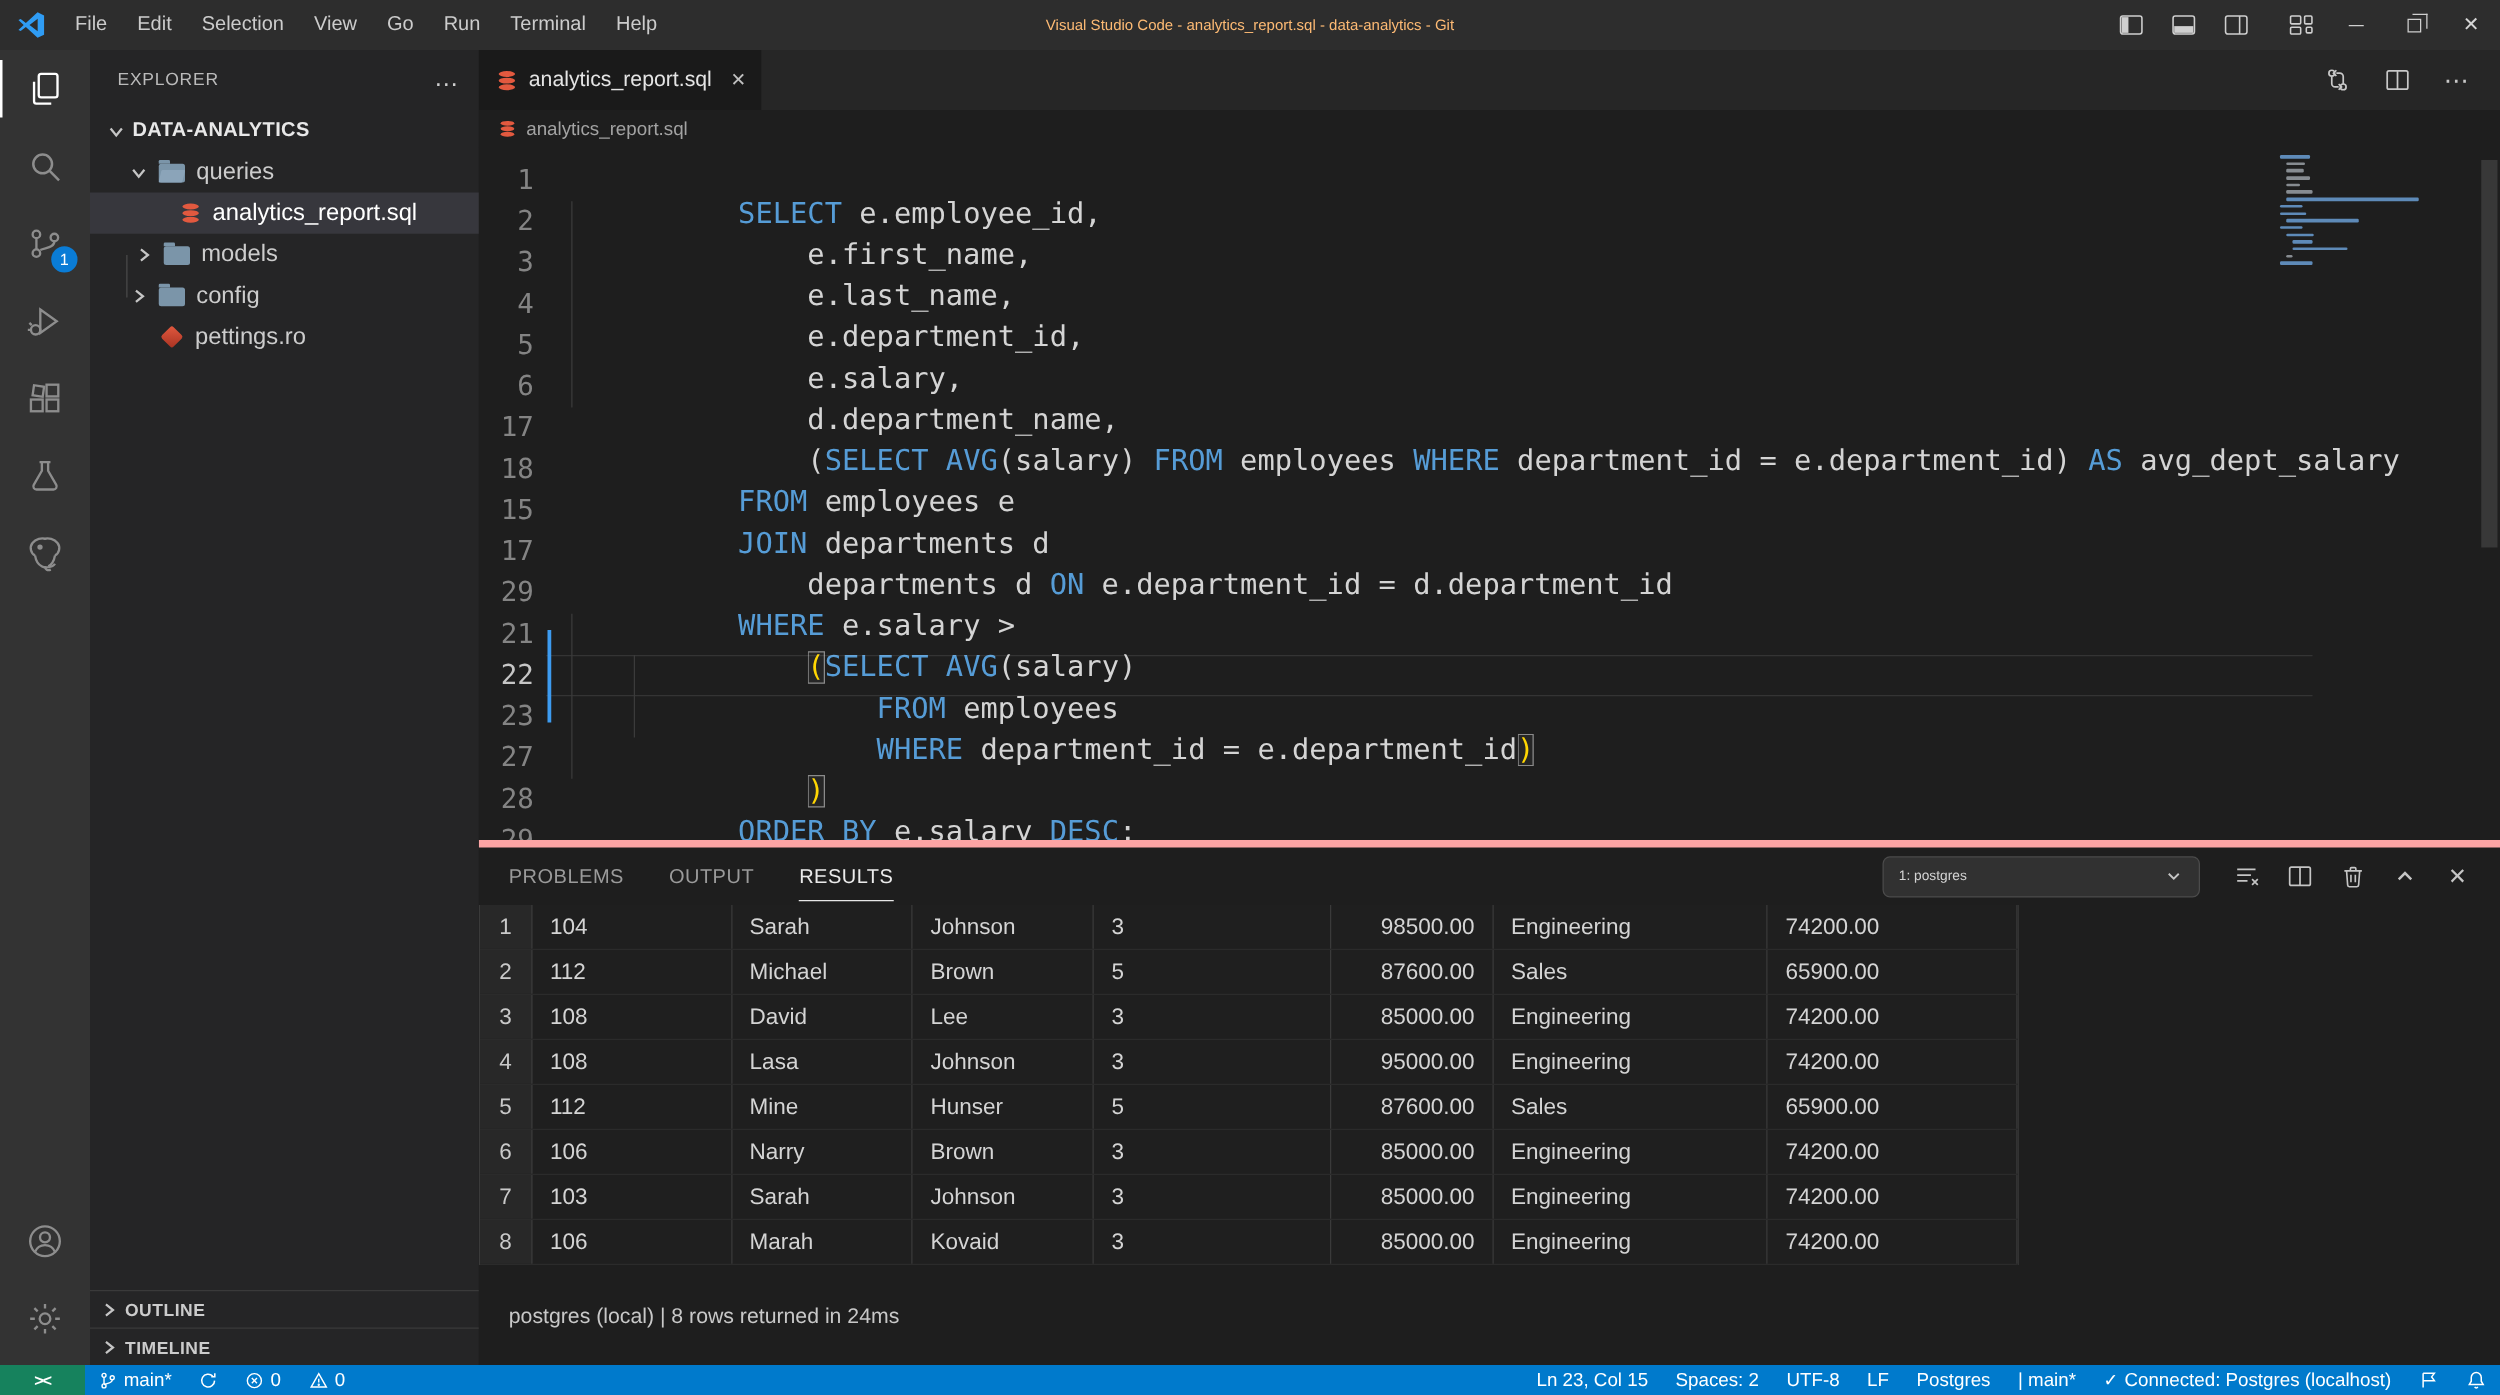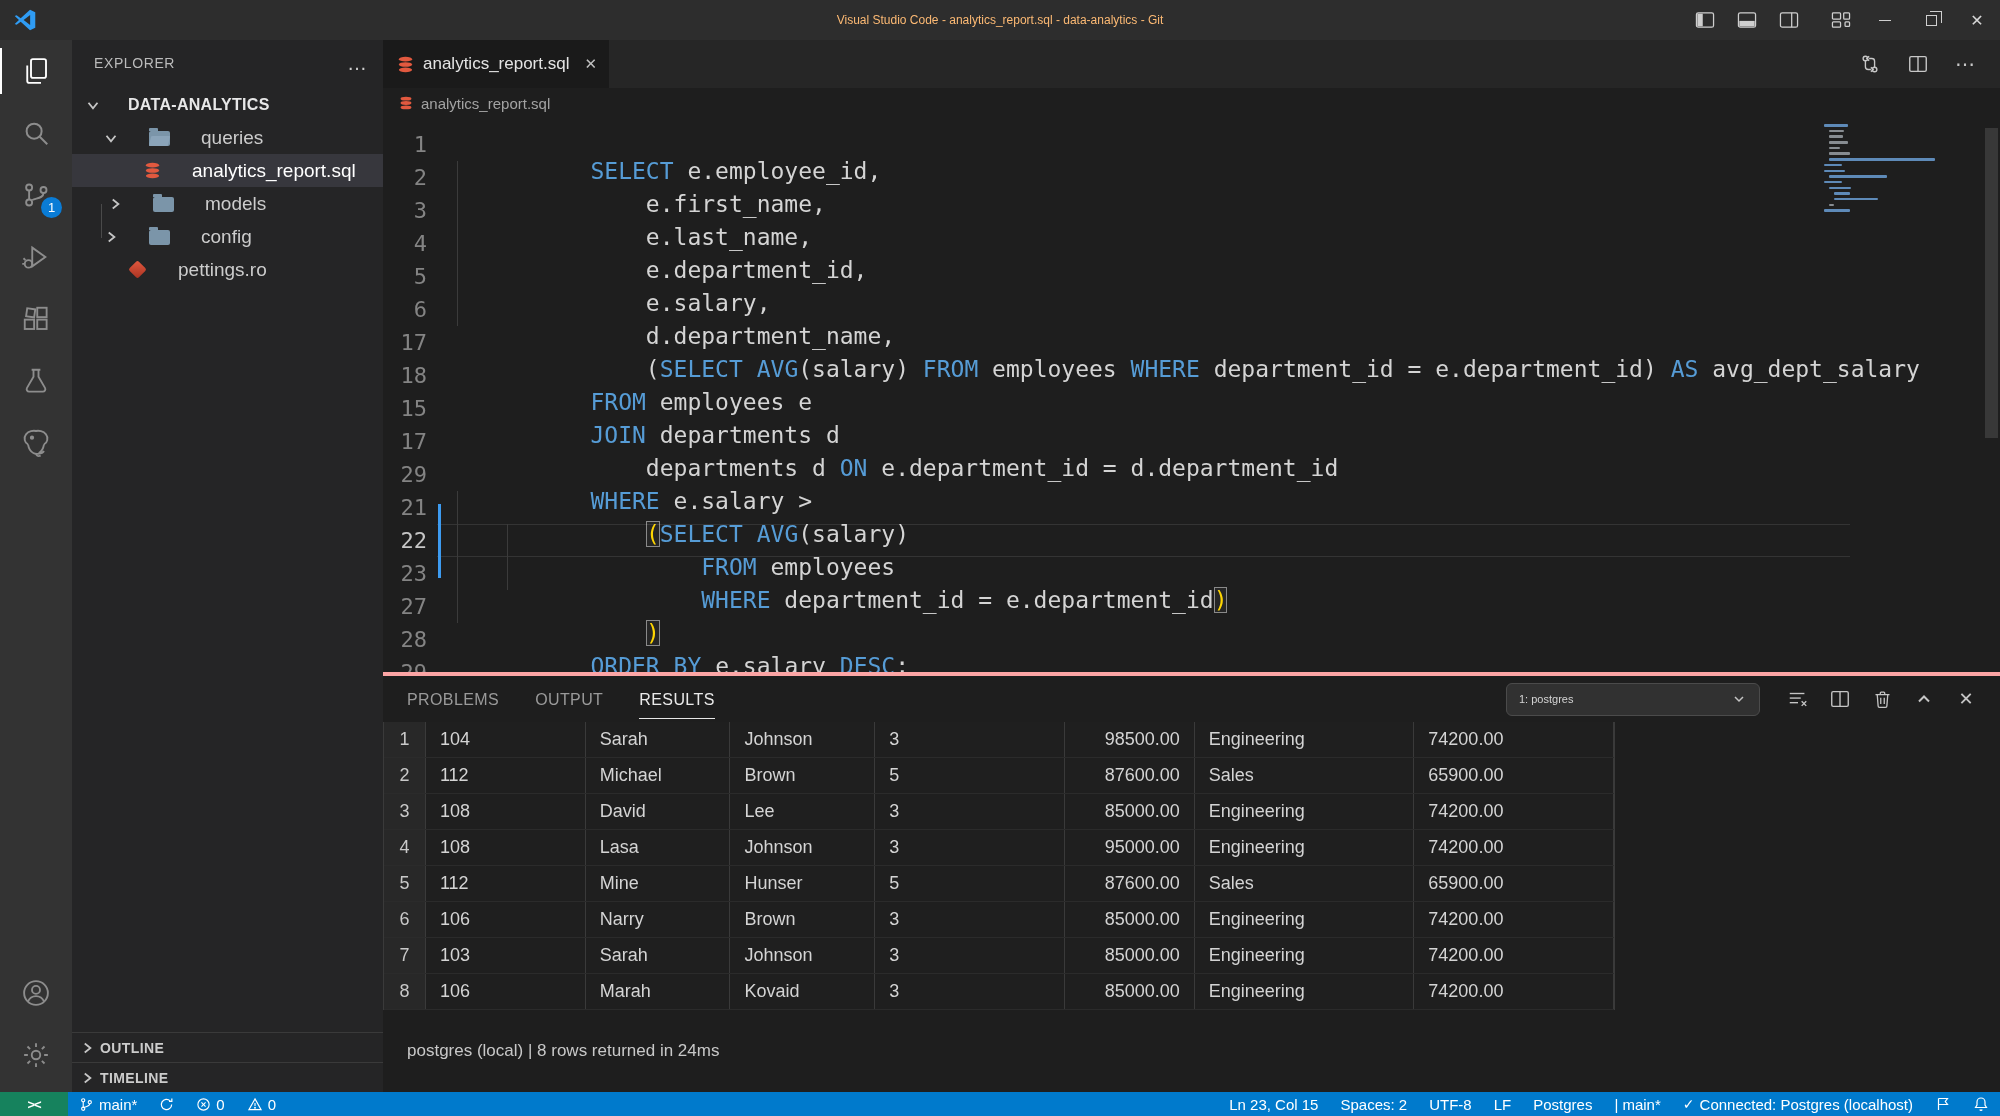--- a/index.html
+++ b/index.html
@@ -32,21 +32,21 @@
   .scm-badge { position:absolute; right:10px; bottom:8px; min-width:21px; height:21px; border-radius:11px;
                background:#0a7cd6; color:#fff; font-size:13px; display:flex; align-items:center; justify-content:center; }
 
   
   .sidebar { position:absolute; left:72px; top:40px; width:311px; bottom:24px; background:#252526;
              color:#cccccc; display:flex; flex-direction:column; z-index:3; }
   .side-header { height:46px; display:flex; align-items:center; padding:0 14px 0 22px; font-size:14px;
                  color:#bbbbbb; letter-spacing:.6px; }
   .side-more { margin-left:auto; font-size:20px; color:#cfcfcf; letter-spacing:2px; }
   .tree { position:relative; padding-top:2px; }
-  .tree-row { height:33px; display:flex; align-items:center; font-size:19px; color:#cccccc; white-space:nowrap;gap:22px; }
+  .tree-row { height:33px; display:flex; align-items:center; font-size:19px; color:#cccccc; white-space:nowrap; }
   .tree-row.selected { background:#37373d; color:#ffffff; }
   .root-row { font-weight:bold; font-size:16px; color:#e8e8e8; letter-spacing:.3px; }
   .chev { width:18px; height:18px; margin-right:4px; color:#c5c5c5; flex:none; }
   .chev svg { width:18px; height:18px; }
   .chev.down svg { transform:rotate(90deg); }
   .folder { width:21px; height:15px; background:#7b95a9; border-radius:2px; position:relative; margin:2px 9px 0 3px; flex:none; }
   .folder::before { content:''; position:absolute; top:-3px; left:0; width:9px; height:3px; background:#7b95a9; border-radius:1px 1px 0 0; }
   .folder.open::after { content:''; position:absolute; left:1px; bottom:0; width:19px; height:10px; background:#8ba4b9;
                         border-radius:1px; transform:skewX(-14deg); }
   .dbicon { margin-right:9px; flex:none; }
@@ -76,21 +76,21 @@
   .code-line[data-current="1"] .code-content::after { content:''; position:absolute; left:1px; top:2px; bottom:2px; width:3px; background:#3d9bf0; }
   .tok { white-space:pre; color:#d4d4d4; }
   .tok[data-type="k"] { color:#569cd6; }
   .tok[data-type="b"] { color:#ffd602; box-shadow:inset 0 0 0 1px #8a8a8a; background:rgba(255,255,255,.04); }
   .guide { position:absolute; width:1px; background:#3b3b3b; }
   .minimap { position:absolute; right:26px; top:6px; width:150px; }
   .mm-line { height:2.5px; margin-bottom:3.2px; border-radius:1px; opacity:.85; }
   .scrollbar-thumb { position:absolute; right:2px; top:10px; width:13px; height:310px; background:rgba(150,150,150,.22); }
 
   
-  .panel { height:420px; background:#1e1e1e; border-top:4px solid #fca5a5; display:flex; flex-direction:column; }
+  .panel { height:420px; background:#1e1e1e; border-top:6px solid #fca5a5; display:flex; flex-direction:column; }
   .panel-header { height:46px; display:flex; align-items:center; padding:0 22px 0 24px; }
   .panel-tabs { display:flex; gap:36px; font-size:16px; letter-spacing:.4px; color:#9a9a9a; }
   .panel-tab { padding:12px 0 9px; cursor:default; }
   .panel-tab.active { color:#eaeaea; border-bottom:1.5px solid #e7e7e7; }
   .panel-actions { margin-left:auto; display:flex; align-items:center; gap:18px; color:#c5c5c5; }
   .conn-select { width:254px; height:33px; background:#313131; border:1px solid #4b4b4b; border-radius:6px;
                  display:flex; align-items:center; padding:0 12px; font-size:11px; color:#d4d4d4; margin-right:8px; }
   .conn-select .sel-chev { margin-left:auto; }
   .p-icon { width:24px; height:24px; display:flex; align-items:center; justify-content:center; }
   .p-close { font-size:18px; }
@@ -123,20 +123,31 @@
 </style>
 </head>
 <body>
 
 <div class="titlebar">
   <span class="logo-wrap">
     <svg width="22" height="22" viewBox="0 0 24 24">
         <path fill="#2f9cf4" d="M17.5 0.8 L7.3 10.2 L2.8 6.7 L0.8 7.7 L5.4 12 L0.8 16.3 L2.8 17.3 L7.3 13.8 L17.5 23.2 L23.2 20.4 L23.2 3.6 Z M17.6 6.5 L17.6 17.5 L10.5 12 Z"></path>
       </svg>
   </span>
+  <div class="menubar">
+
+  <span class="menu-item">File</span>
+      <span class="menu-item">Edit</span>
+      <span class="menu-item">Selection</span>
+      <span class="menu-item">View</span>
+      <span class="menu-item">Go</span>
+      <span class="menu-item">Run</span>
+      <span class="menu-item">Terminal</span>
+      <span class="menu-item">Help</span>
+    </div>
   <div class="window-title">Visual Studio Code - analytics_report.sql - data-analytics - Git</div>
   <div class="win-controls">
     <span class="tb-icon">
       <svg width="20" height="18" viewBox="0 0 22 20" fill="none" stroke="#cfcfcf" stroke-width="1.4">
           <rect x="1.5" y="2" width="19" height="16" rx="2"></rect>
           <rect x="2.5" y="3" width="6" height="14" fill="#cfcfcf" stroke="none"></rect>
         </svg>
     </span>
     <span class="tb-icon">
       <svg width="20" height="18" viewBox="0 0 22 20" fill="none" stroke="#cfcfcf" stroke-width="1.4">

